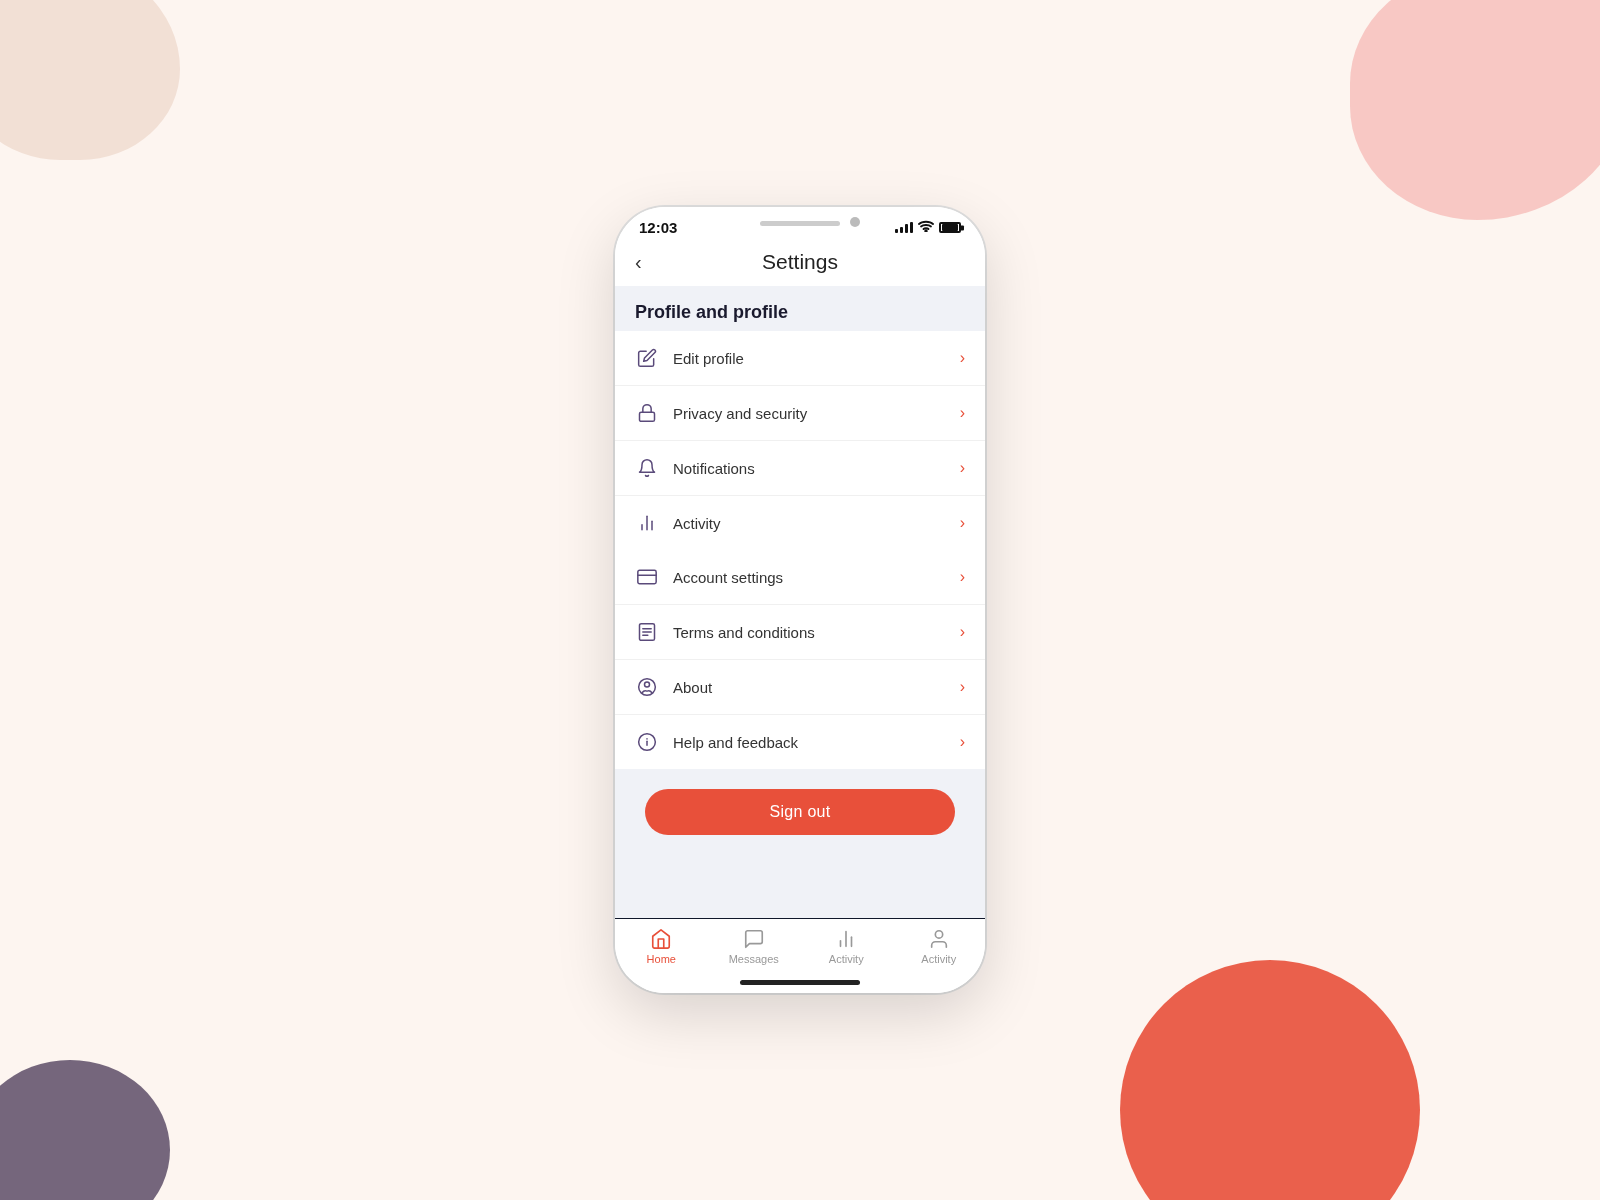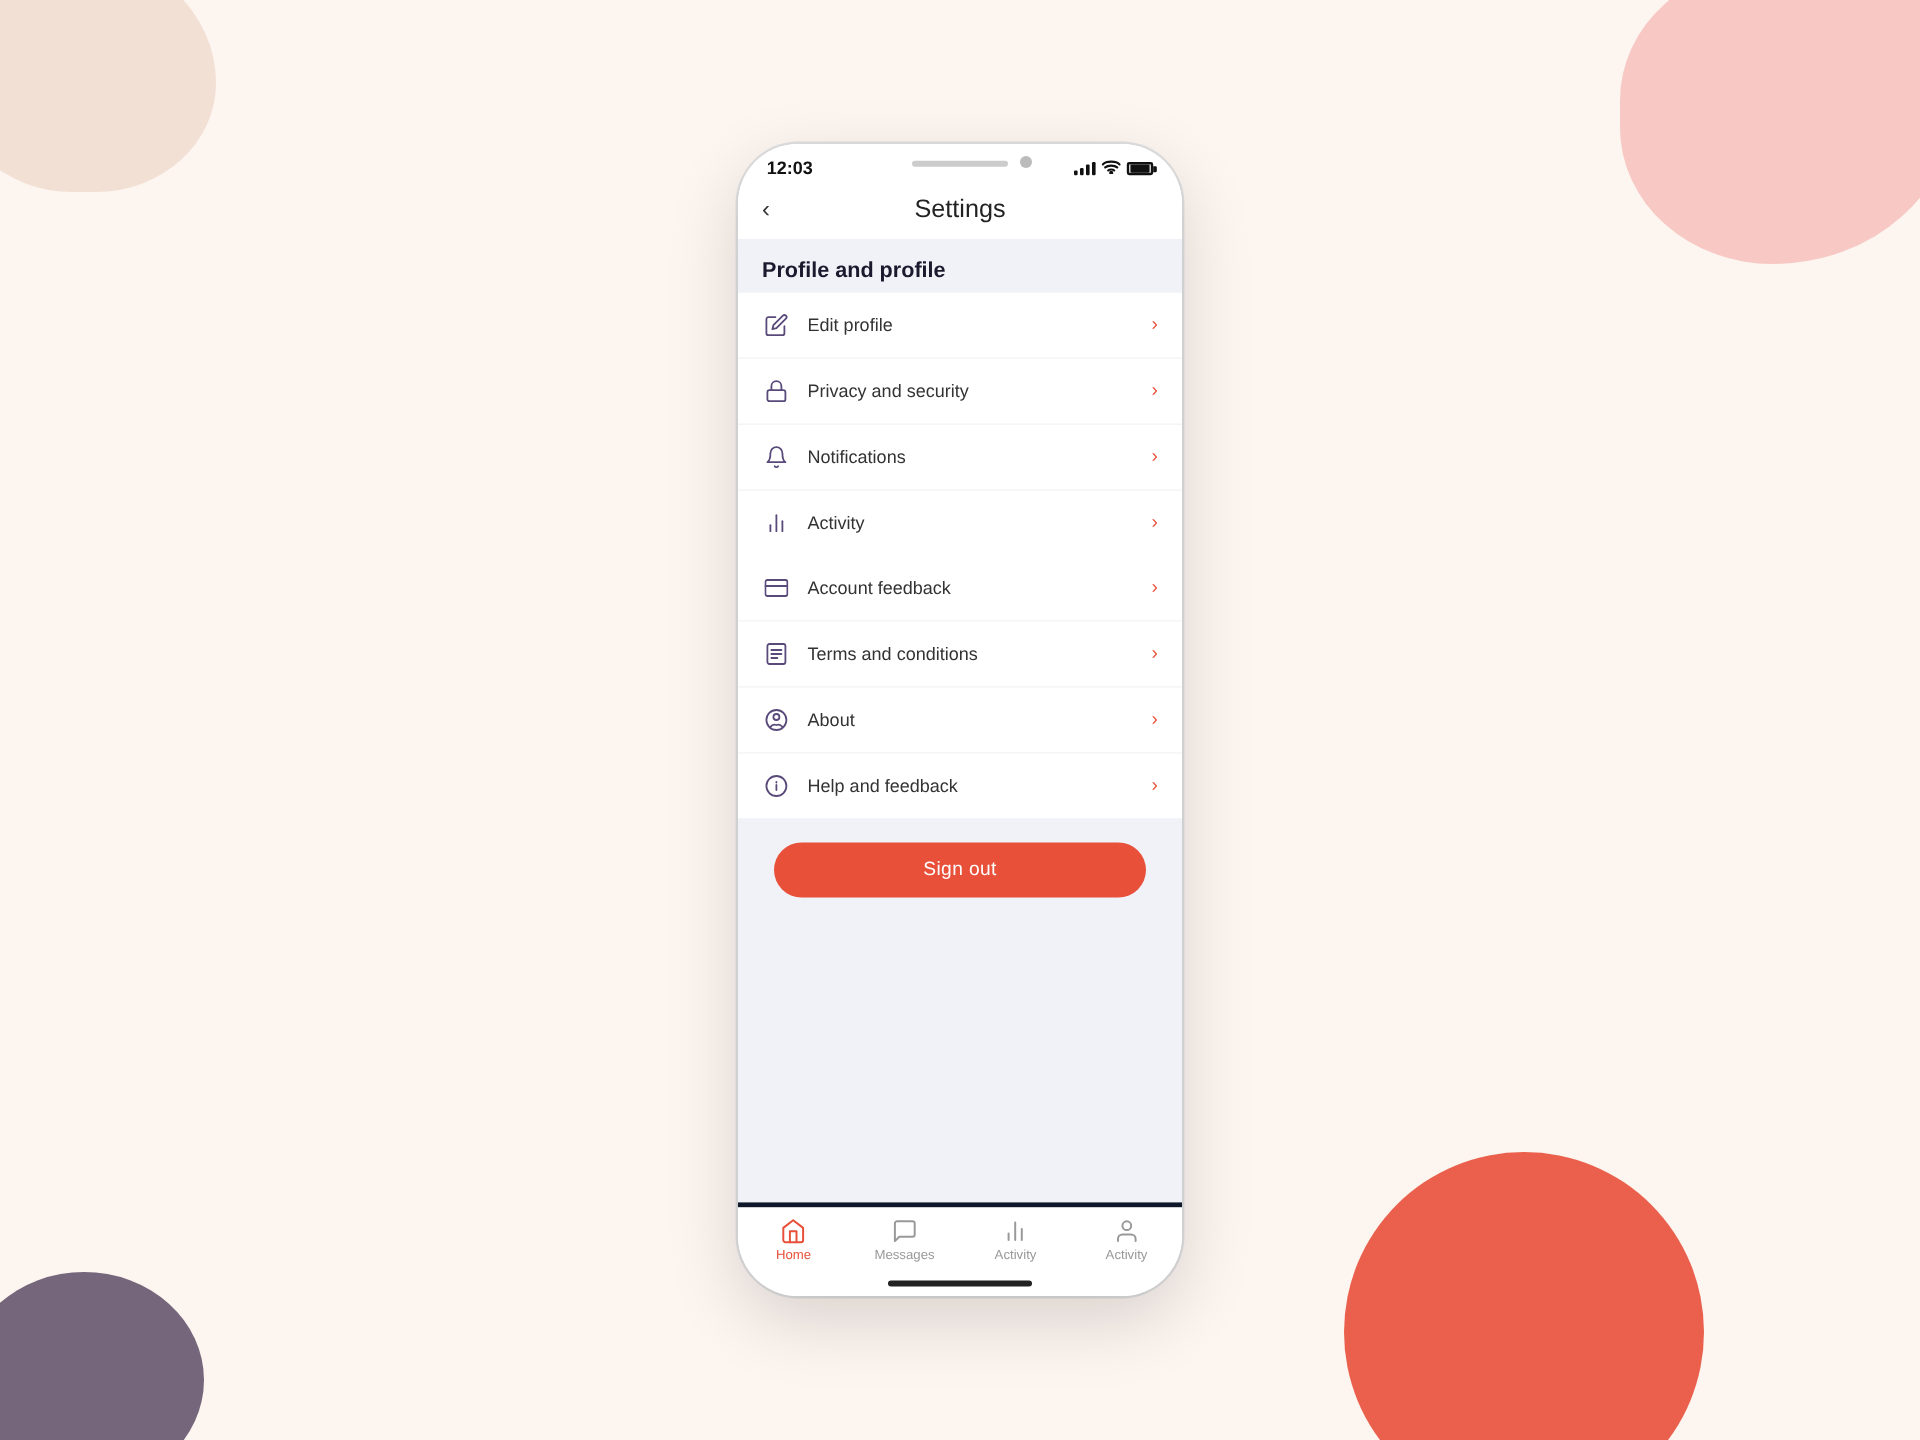--- a/index.html
+++ b/index.html
@@ -53,21 +53,21 @@
       background: #3a2a4a;
       bottom: -40px;
       left: -30px;
       border-radius: 50%;
       opacity: 0.7;
     }
 
     
     .phone-frame {
       width: 370px;
-      height: 960px;
+      height: 786px;
       background: #ffffff;
       border-radius: 50px;
       box-shadow: 0 20px 60px rgba(0,0,0,0.15), 0 0 0 2px #e0e0e0;
       position: relative;
       overflow: hidden;
       display: flex;
       flex-direction: column;
     }
 
     
@@ -257,21 +257,21 @@
       cursor: pointer;
       letter-spacing: 0.3px;
     }
 
     
     .bottom-nav {
       display: flex;
       justify-content: space-around;
       padding: 8px 0 6px 0;
       background: #fff;
-      border-top: 4px solid #0f172a;
+      border-top: 1px solid #0f172a;
       flex-shrink: 0;
     }
     .nav-item {
       display: flex;
       flex-direction: column;
       align-items: center;
       gap: 2px;
       cursor: pointer;
       min-width: 60px;
     }
@@ -413,21 +413,21 @@
 
     <div class="menu-group">
 
       <div class="menu-item">
         <div class="menu-icon">
           <svg viewBox="0 0 24 24">
             <rect x="1" y="4" width="22" height="16" rx="2" ry="2"></rect>
             <line x1="1" y1="10" x2="23" y2="10"></line>
           </svg>
         </div>
-        <span class="menu-label">Account feedback</span>
+        <span class="menu-label">Account settings</span>
         <span class="menu-chevron">›</span>
       </div>
 
       <div class="menu-item">
         <div class="menu-icon">
           <svg viewBox="0 0 24 24">
             <rect x="3" y="2" width="18" height="20" rx="2"></rect>
             <line x1="7" y1="8" x2="17" y2="8"></line>
             <line x1="7" y1="12" x2="17" y2="12"></line>
             <line x1="7" y1="16" x2="13" y2="16"></line>

